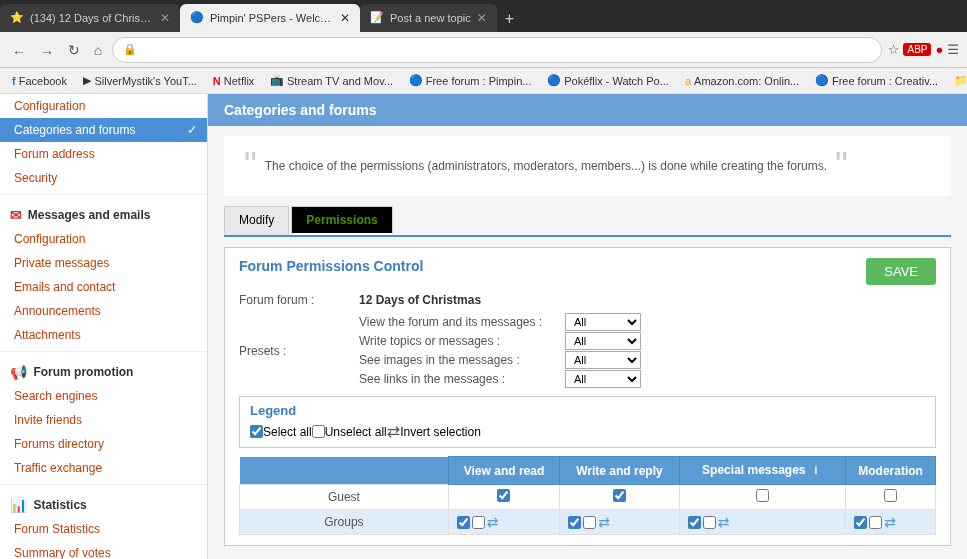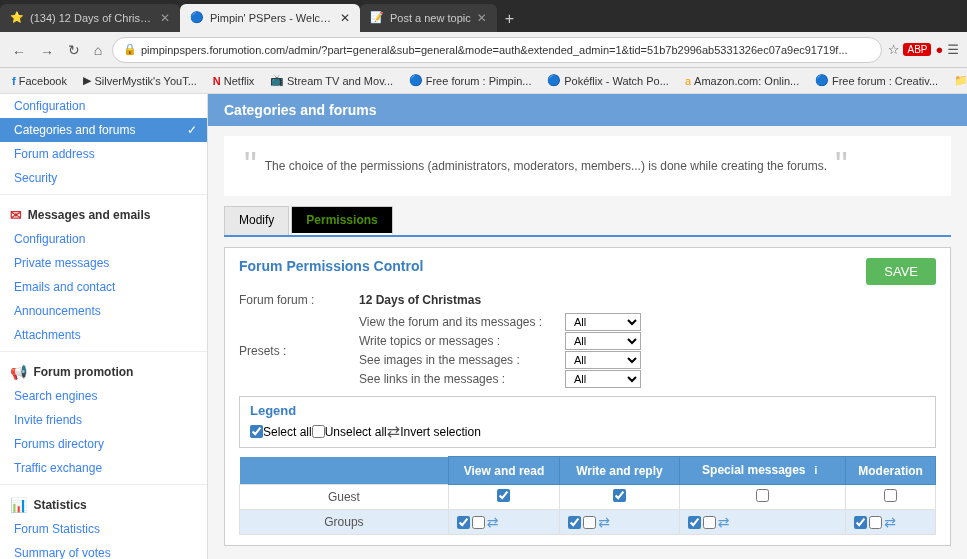--- a/index.html
+++ b/index.html
@@ -27,21 +27,21 @@
 
     .bookmarks-bar { background: #f0f0f0; border-bottom: 1px solid #ddd; padding: 2px 8px; display: flex; align-items: center; gap: 8px; height: 26px; overflow: hidden; }
     .bookmark-item { display: flex; align-items: center; gap: 3px; font-size: 11px; color: #333; cursor: pointer; white-space: nowrap; padding: 1px 4px; border-radius: 3px; }
 
     
     .page-layout { display: flex; height: calc(559px - 94px); }
 
     
     .sidebar { width: 208px; background: #fff; border-right: 1px solid #ddd; overflow-y: auto; flex-shrink: 0; }
     .sidebar-section-header { display: flex; align-items: center; gap: 6px; padding: 8px 10px 4px; font-size: 12px; font-weight: bold; color: #333; }
-    .sidebar-item { padding: 5px 10px 5px 14px; font-size: 12px; color: #3b82f6; cursor: pointer; display: flex; align-items: center; justify-content: space-between; }
+    .sidebar-item { padding: 5px 10px 5px 14px; font-size: 12px; color: #c2410c; cursor: pointer; display: flex; align-items: center; justify-content: space-between; }
     .sidebar-item.active { background: #4a90d9; color: #fff; }
     .sidebar-item.active .check-mark { color: #fff; }
     .check-mark { font-size: 12px; }
     .sidebar-divider { border: none; border-top: 1px solid #eee; margin: 4px 0; }
     .sidebar-section-icon { font-size: 14px; }
 
     
     .main-content { flex: 1; background: #f5f5f5; overflow-y: auto; padding: 0; }
 
     
@@ -128,21 +128,20 @@
     <button class="new-tab-btn">+</button>
   </div>
 
   <div class="nav-bar">
     <button class="nav-btn">←</button>
     <button class="nav-btn">→</button>
     <button class="nav-btn">↻</button>
     <button class="nav-btn">⌂</button>
     <div class="address-bar">
       <span class="lock">🔒</span>
-      <span class="address-text">pimpinpspers.forumotion.com/admin/?part=general&amp;sub=general&amp;mode=auth&amp;extended_admin=1&amp;tid=51b7b2996ab5331326ec07a9ec91719f...</span>
     </div>
     <div class="nav-extras">
       <button class="nav-ext-btn">☆</button>
       <button class="nav-ext-btn" style="background:#d00;color:#fff;border-radius:3px;padding:1px 4px;font-size:10px;">ABP</button>
       <button class="nav-ext-btn" style="color:#c00;">●</button>
       <button class="nav-ext-btn">☰</button>
     </div>
   </div>
 
   <div class="bookmarks-bar">

